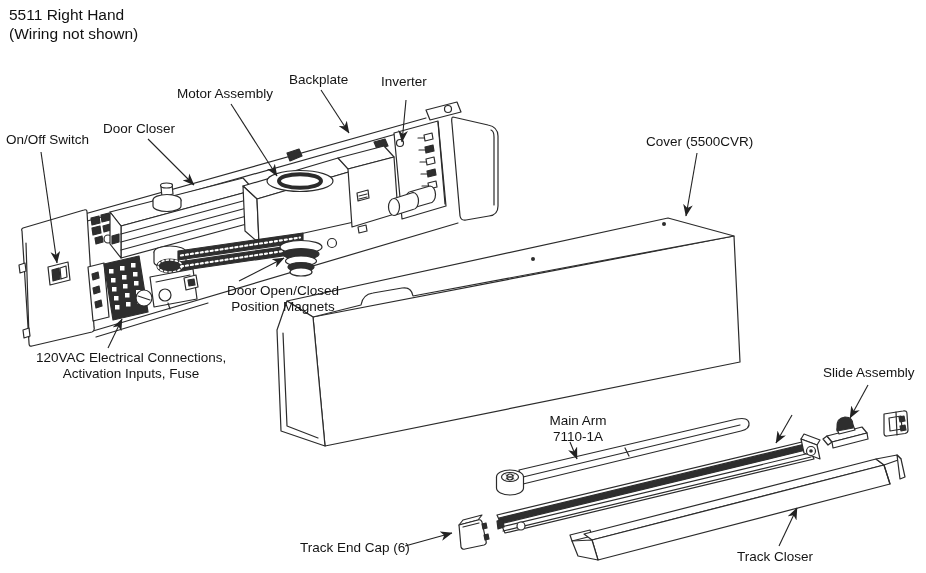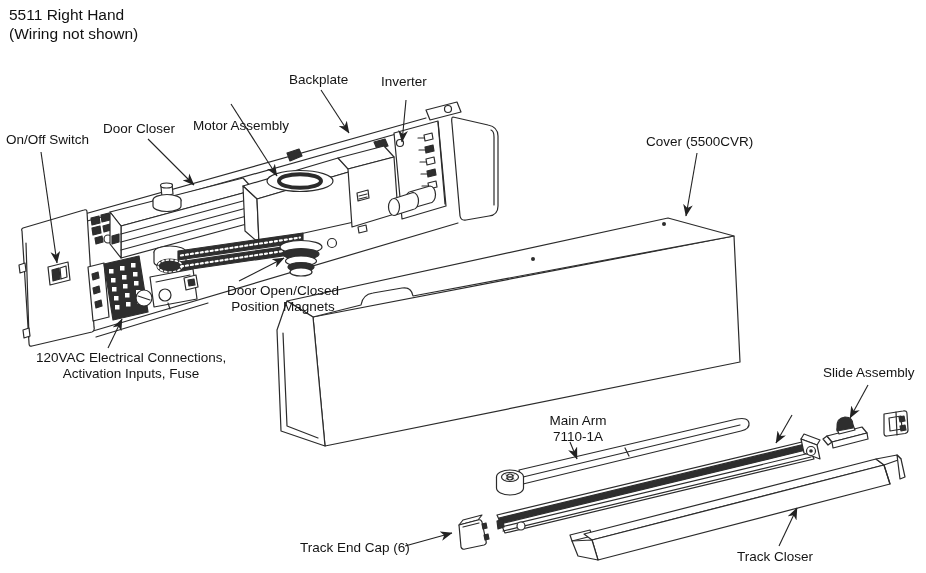--- a/index.html
+++ b/index.html
@@ -258,21 +258,21 @@
     </g>
   </svg>
 
   <div class="title">
     <span>5511 Right Hand</span>
     <span>(Wiring not shown)</span>
   </div>
 
   <div class="lbl" style="left:6px;top:132px;">On/Off Switch</div>
   <div class="lbl" style="left:103px;top:121px;text-align:center;">Door Closer</div>
-  <div class="lbl" style="left:193px;top:86px;margin-top:32px;">Motor Assembly</div>
+  <div class="lbl" style="left:177px;top:86px;">Motor Assembly</div>
   <div class="lbl" style="left:289px;top:72px;">Backplate</div>
   <div class="lbl" style="left:381px;top:74px;">Inverter</div>
   <div class="lbl" style="left:646px;top:134px;">Cover (5500CVR)</div>
 
   <div class="lbl center" style="left:196px;top:283px;width:118px;padding-left:28px;">
     <span>Door Open/Closed</span>
     <span>Position Magnets</span>
   </div>
 
   <div class="lbl center" style="left:36px;top:350px;width:190px;">

